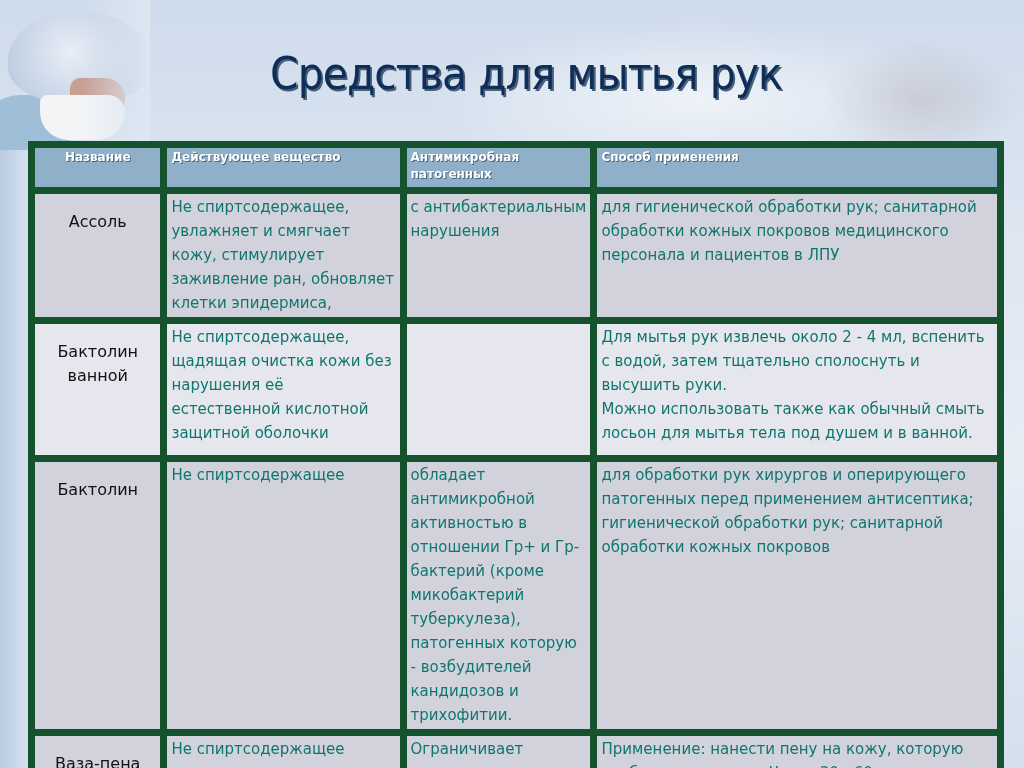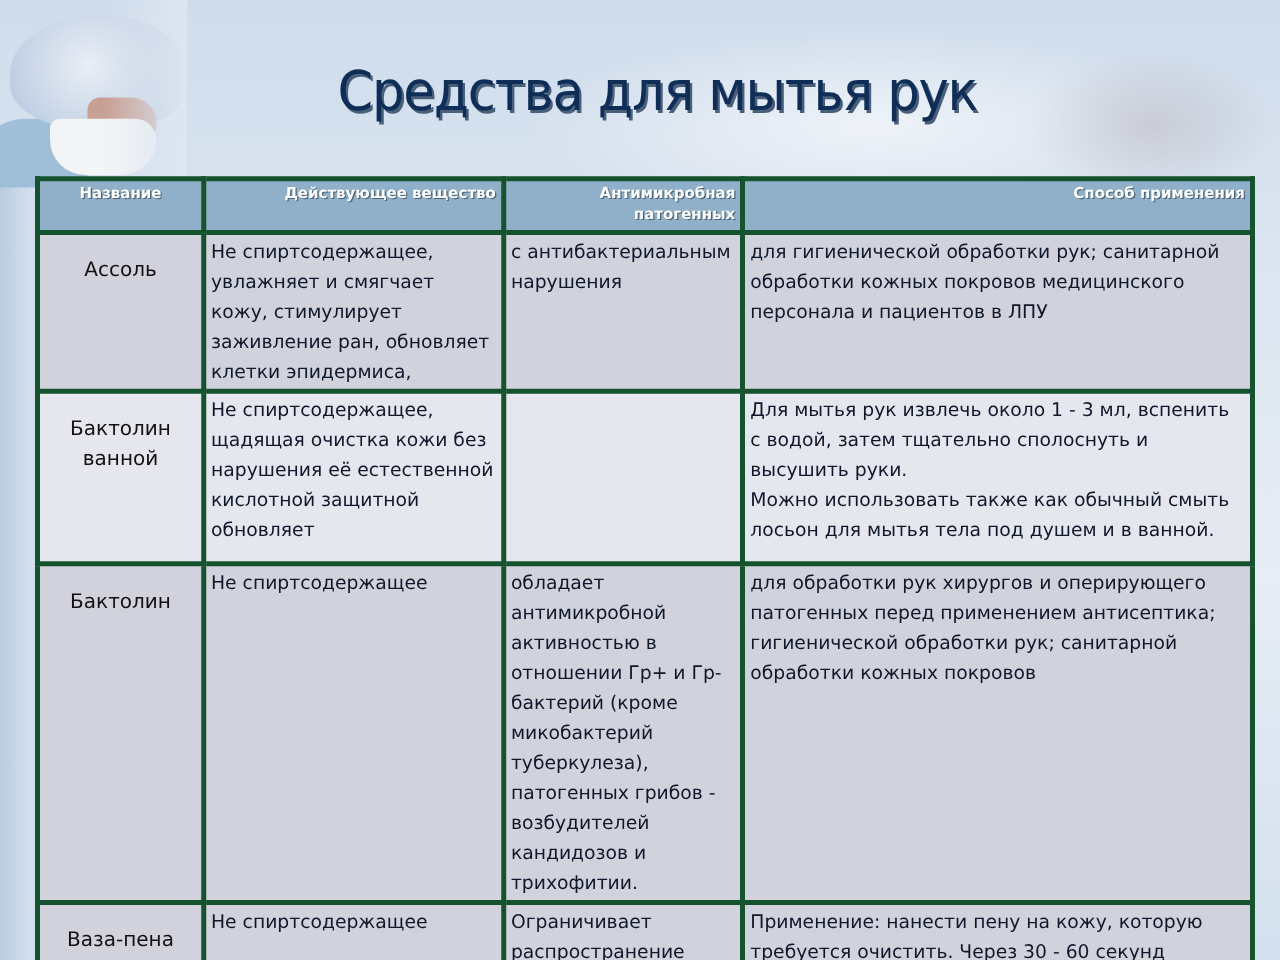--- a/index.html
+++ b/index.html
@@ -32,29 +32,29 @@
     position:absolute; left:270px; top:48px; margin:0;
     font-family: "DejaVu Sans", sans-serif; font-weight:normal;
     font-size:44px; color:#0e2d57; letter-spacing:-1px;
     text-shadow: 2px 2px 0 #4a5f7a;
     transform: scaleX(0.93); transform-origin:left;
   }
   table {
     position:absolute; left:28px; top:141px; width:976px;
     border-collapse:collapse; table-layout:fixed;
   }
-  th, td { border:4px solid #14532d; vertical-align:top; padding:1px 4px 2px 4px; }
+  th, td { border:7px solid #14532d; vertical-align:top; padding:1px 4px 2px 4px; }
   th {
-    background:#8fb0c8; color:#ffffff; font-size:12px; font-weight:bold; text-align:right;
+    background:#8fb0c8; color:#ffffff; font-size:12px; font-weight:bold; text-align:left;
     height:36px; line-height:17px;
     text-shadow: 1px 1px 0 #4b6378;
     font-family: "DejaVu Sans", sans-serif;
   }
   th.c-name { text-align:center; }
-  td { font-size:15px; line-height:24px; color:#0f172a; font-family:"DejaVu Sans", sans-serif; }
+  td { font-size:15px; line-height:24px; color:#0f766e; font-family:"DejaVu Sans", sans-serif; }
   td.name { font-size:16px; font-weight:normal; text-align:center; color:#111; padding-top:16px; }
   tr.r-dark td { background:#d1d2dc; }
   tr.r-light td { background:#e6e7ee; }
   .c1 { width:129px; } .c2 { width:233px; } .c3 { width:186px; } .c4 { width:396px; }
   .line { display:block; }
 </style>
 </head>
 <body>
 
 <div class="bg-glow"></div>
@@ -88,31 +88,31 @@
   </thead>
   <tbody>
     <tr class="r-dark" style="height:117px">
       <td class="name">Ассоль</td>
       <td>Не спиртсодержащее, увлажняет и смягчает кожу, стимулирует заживление ран, обновляет клетки эпидермиса,</td>
       <td>с антибактериальным нарушения</td>
       <td>для гигиенической обработки рук; санитарной обработки кожных покровов медицинского персонала и пациентов в ЛПУ</td>
     </tr>
     <tr class="r-light" style="height:138px">
       <td class="name">Бактолин ванной</td>
-      <td>Не спиртсодержащее, щадящая очистка кожи без нарушения её естественной кислотной защитной обновляет</td>
+      <td>Не спиртсодержащее, щадящая очистка кожи без нарушения её естественной кислотной защитной оболочки</td>
       <td></td>
       <td>
-        <span class="line">Для мытья рук извлечь около 1 - 3 мл, вспенить с водой, затем тщательно сполоснуть и высушить руки.</span>
+        <span class="line">Для мытья рук извлечь около 2 - 4 мл, вспенить с водой, затем тщательно сполоснуть и высушить руки.</span>
         <span class="line">Можно использовать также как обычный смыть лосьон для мытья тела под душем и в ванной.</span>
       </td>
     </tr>
     <tr class="r-dark" style="height:258px">
       <td class="name">Бактолин</td>
       <td>Не спиртсодержащее</td>
-      <td>обладает антимикробной активностью в отношении Гр+ и Гр- бактерий (кроме микобактерий туберкулеза), патогенных грибов - возбудителей кандидозов и трихофитии.</td>
+      <td>обладает антимикробной активностью в отношении Гр+ и Гр- бактерий (кроме микобактерий туберкулеза), патогенных которую - возбудителей кандидозов и трихофитии.</td>
       <td>для обработки рук хирургов и оперирующего патогенных перед применением антисептика; гигиенической обработки рук; санитарной обработки кожных покровов</td>
     </tr>
     <tr class="r-dark" style="height:80px">
       <td class="name">Ваза-пена</td>
       <td>Не спиртсодержащее</td>
       <td>Ограничивает распространение экзематозных,</td>
       <td>Применение: нанести пену на кожу, которую требуется очистить. Через 30 - 60 секунд вытереть салфеткой, либо смыть водой.</td>
     </tr>
   </tbody>
 </table>

